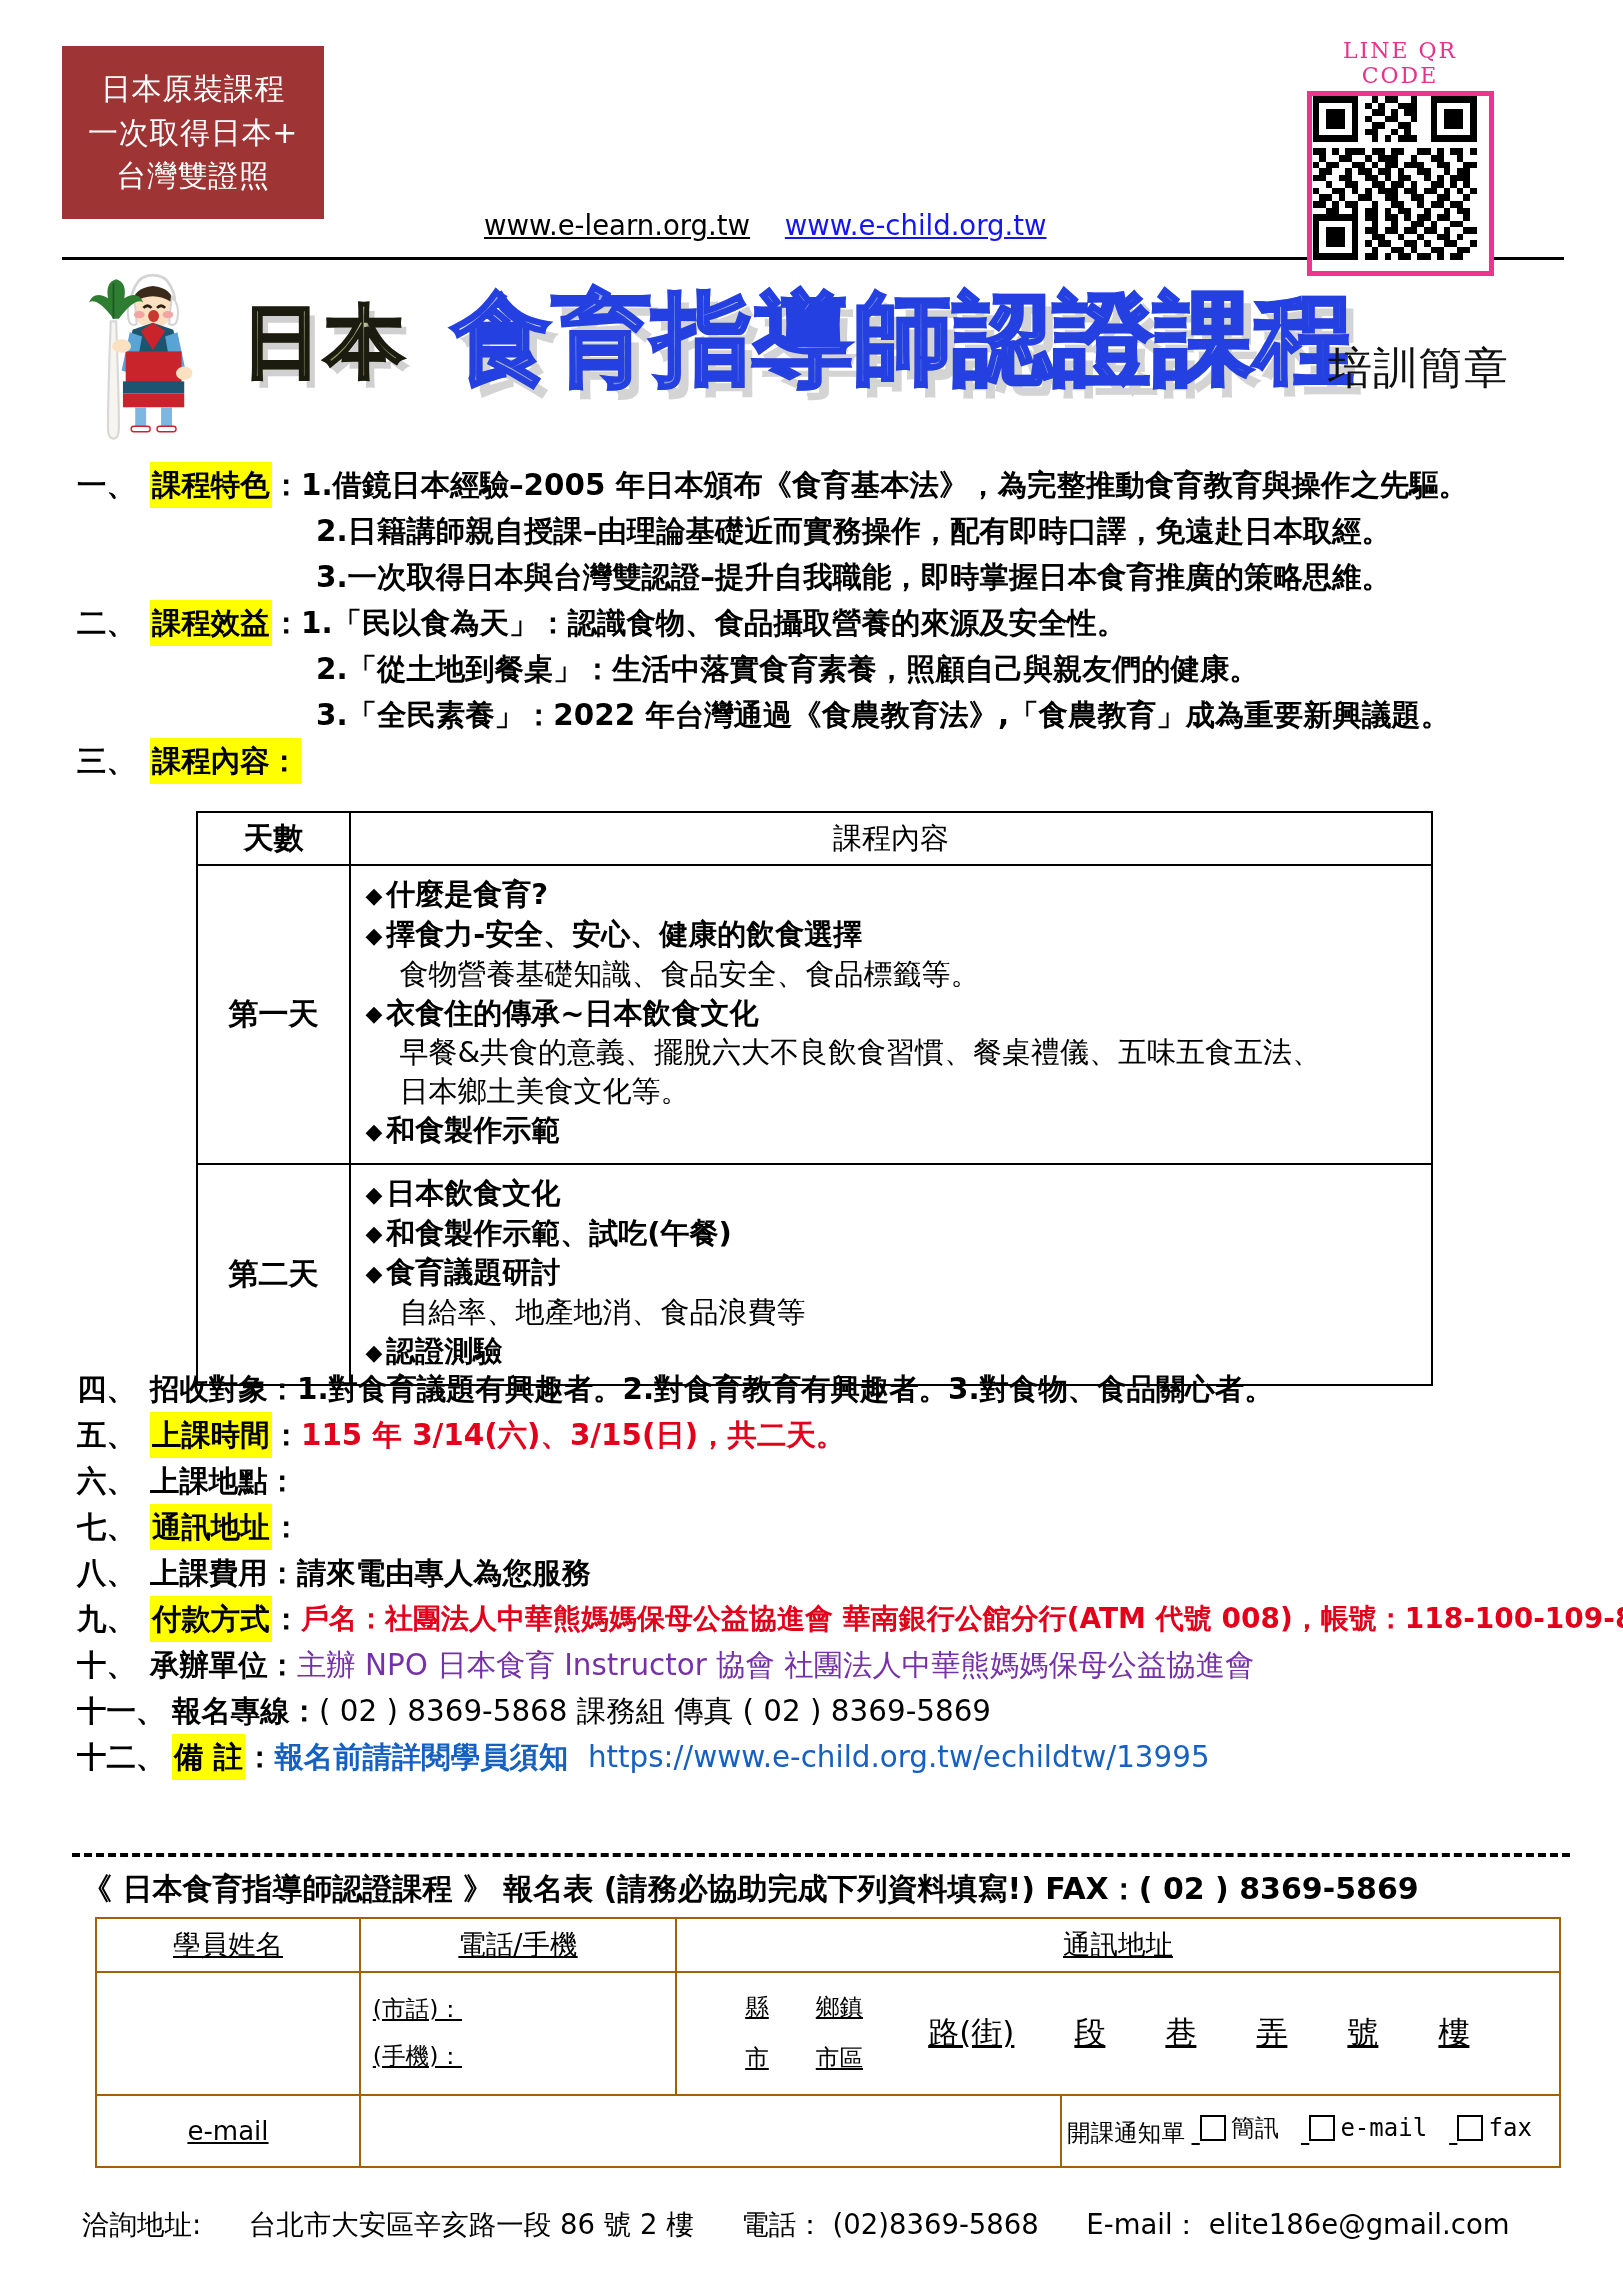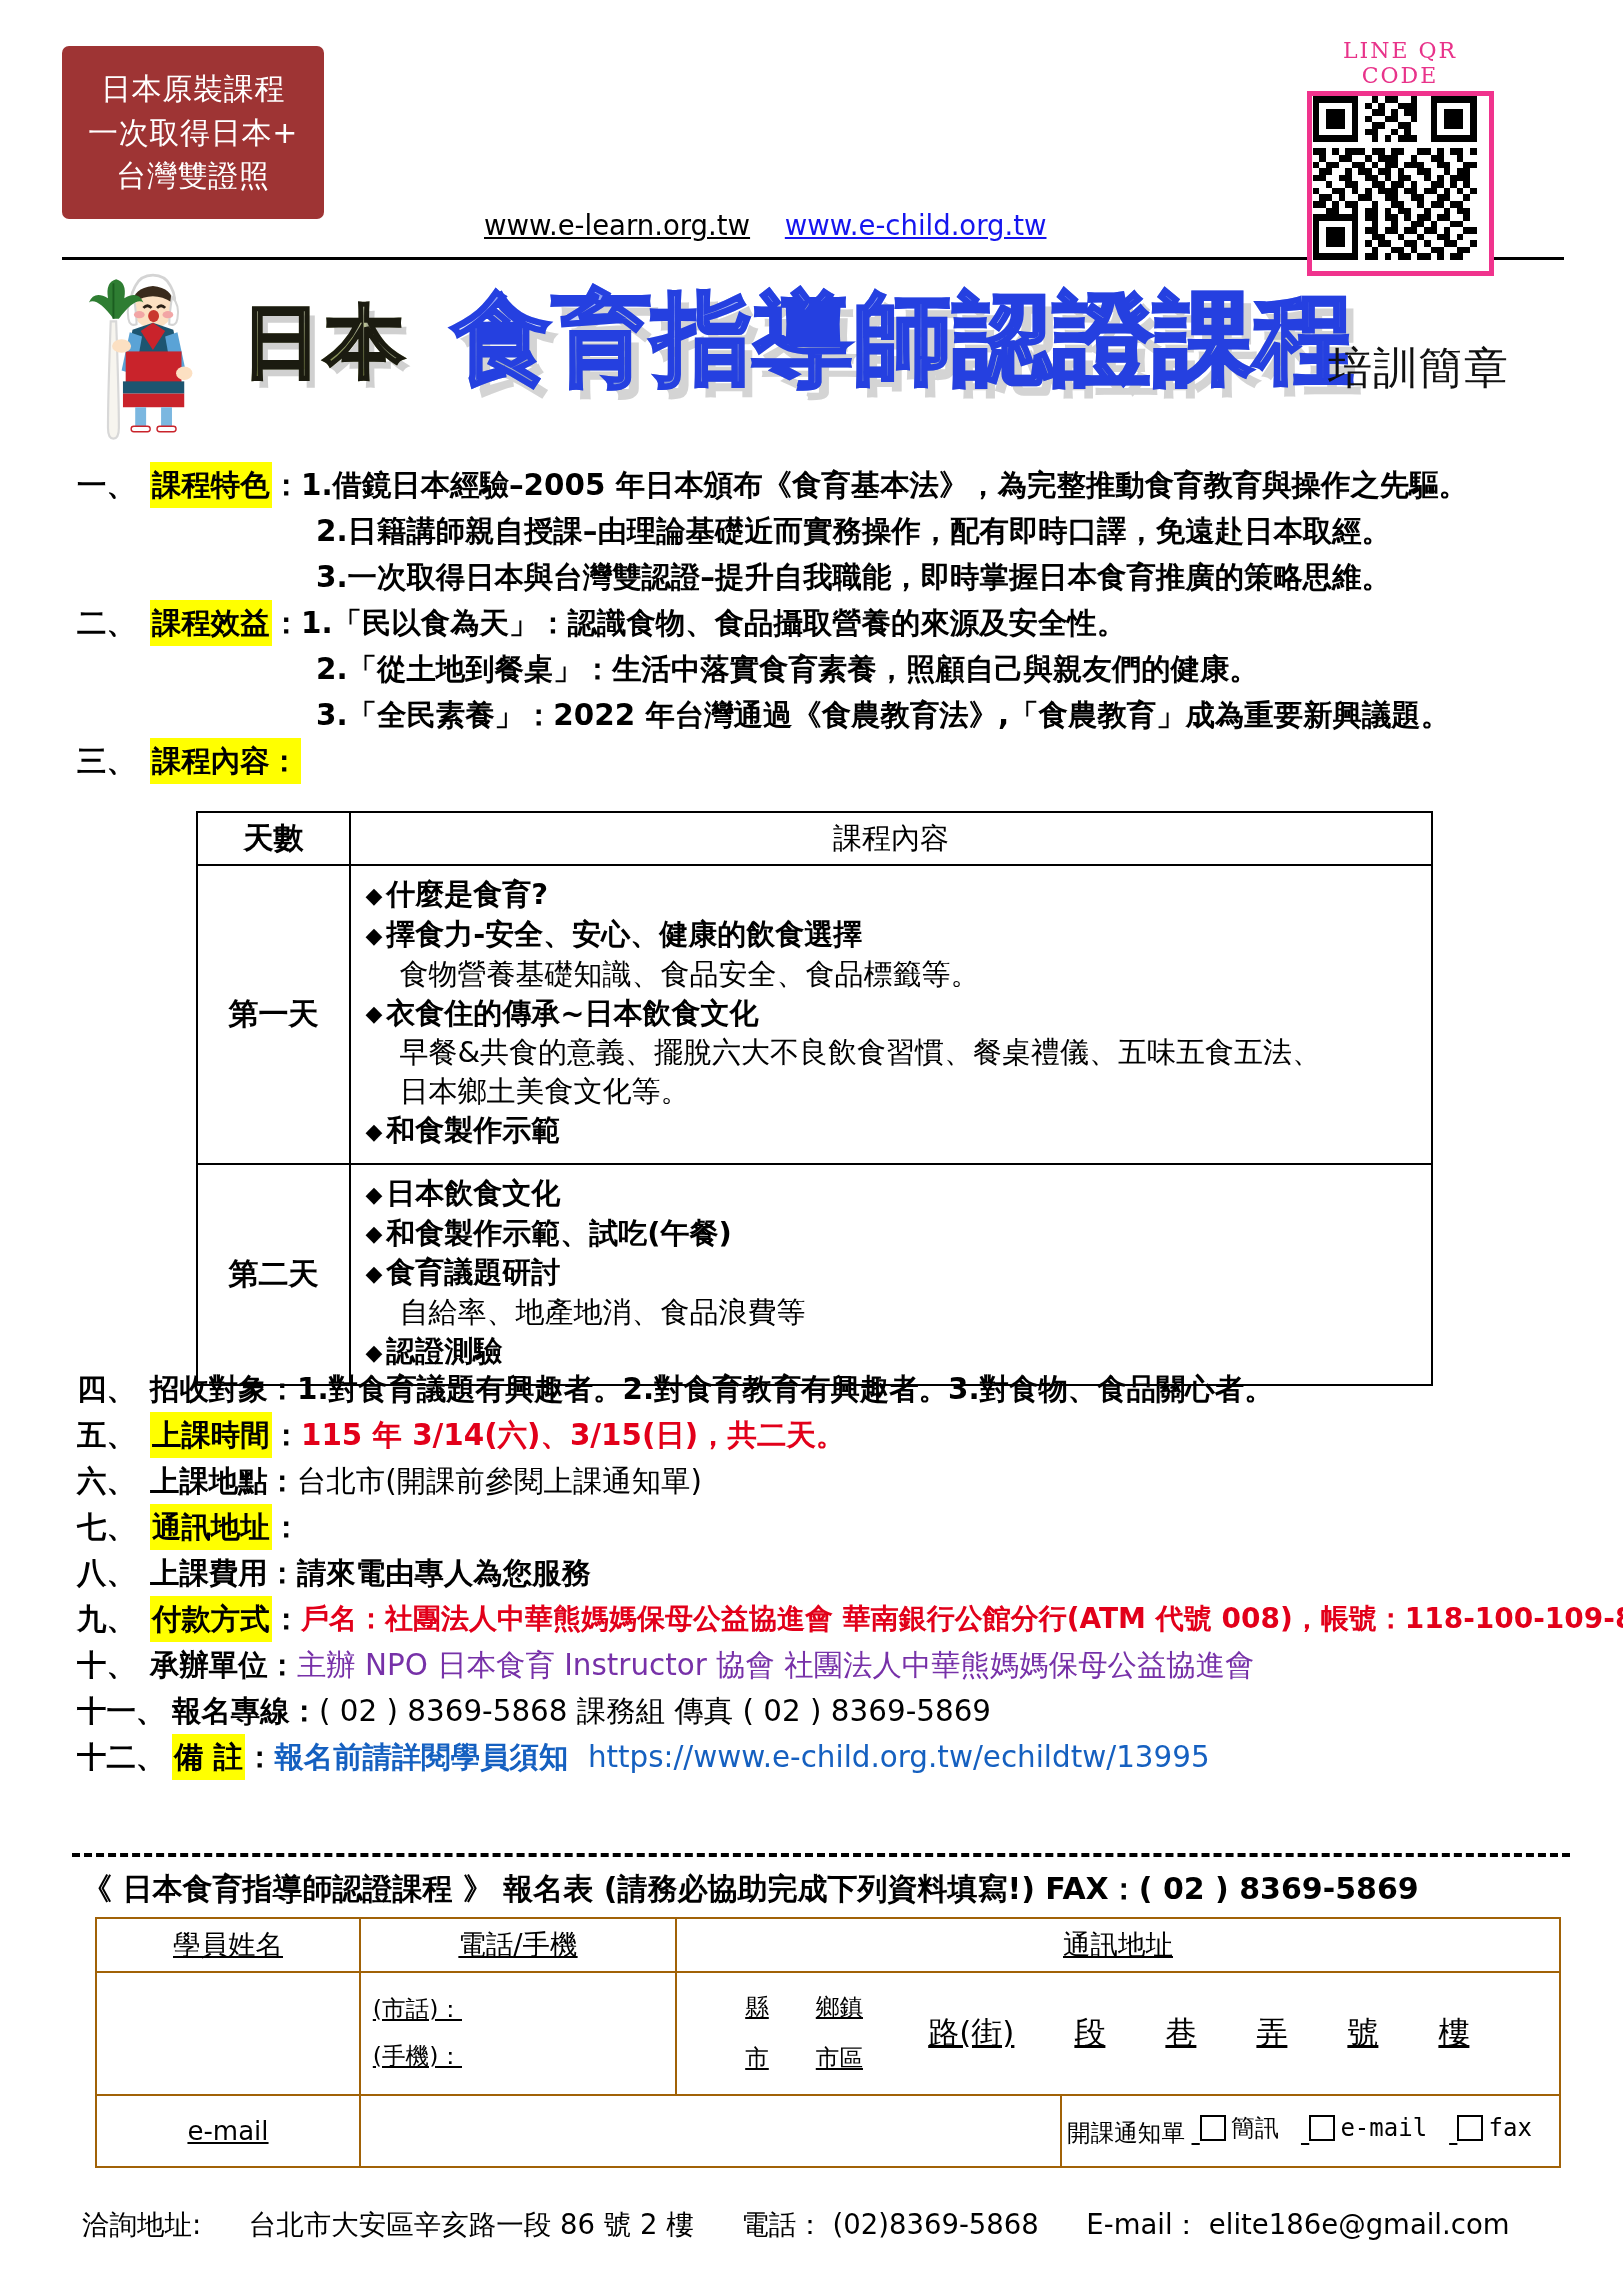--- a/index.html
+++ b/index.html
@@ -11,21 +11,21 @@
     overflow:hidden;
   }
   .page{position:relative;width:1623px;height:2295px;}
 
   
   .hdr{position:absolute;top:0;left:0;width:1623px;height:262px;}
   .redbox{
     position:absolute;left:62px;top:46px;width:262px;height:173px;
     background:#9e3434;color:#fff;
     display:flex;flex-direction:column;align-items:center;justify-content:center;
-    font-size:30px;line-height:1.45;font-weight:400;letter-spacing:0.7px;border-radius:7px;
+    font-size:30px;line-height:1.45;font-weight:400;letter-spacing:0.7px;
   }
   .urls{position:absolute;left:484px;top:209px;width:720px;font-size:27.5px;}
   .url1{color:#000;text-decoration:underline;margin-right:26px;}
   .url2{color:#1515ef;text-decoration:underline;}
   .hdr-rule{position:absolute;left:62px;top:257px;width:1502px;height:2.6px;background:#000;}
 
   .qrwrap{position:absolute;left:1302px;top:38px;width:196px;}
   .qrlabel{
     color:#e8338a;font-family:"DejaVu Serif","Liberation Serif",serif;
     font-size:22px;text-align:center;letter-spacing:2px;margin-bottom:2.6px;
@@ -421,21 +421,20 @@
       <span class="num">五、</span>
       <span class="lbl hl">上課時間</span>
       <span class="colon">：</span>
       <span class="txt red">115 年 3/14(六)、3/15(日)，共二天。</span>
     </div>
 
     <div class="row">
       <span class="num">六、</span>
       <span class="lbl">上課地點</span>
       <span class="colon">：</span>
-      <span class="txt-n">台北市(開課前參閱上課通知單)</span>
     </div>
 
     <div class="row">
       <span class="num">七、</span>
       <span class="lbl hl">通訊地址</span>
       <span class="colon">：</span>
     </div>
 
     <div class="row">
       <span class="num">八、</span>

